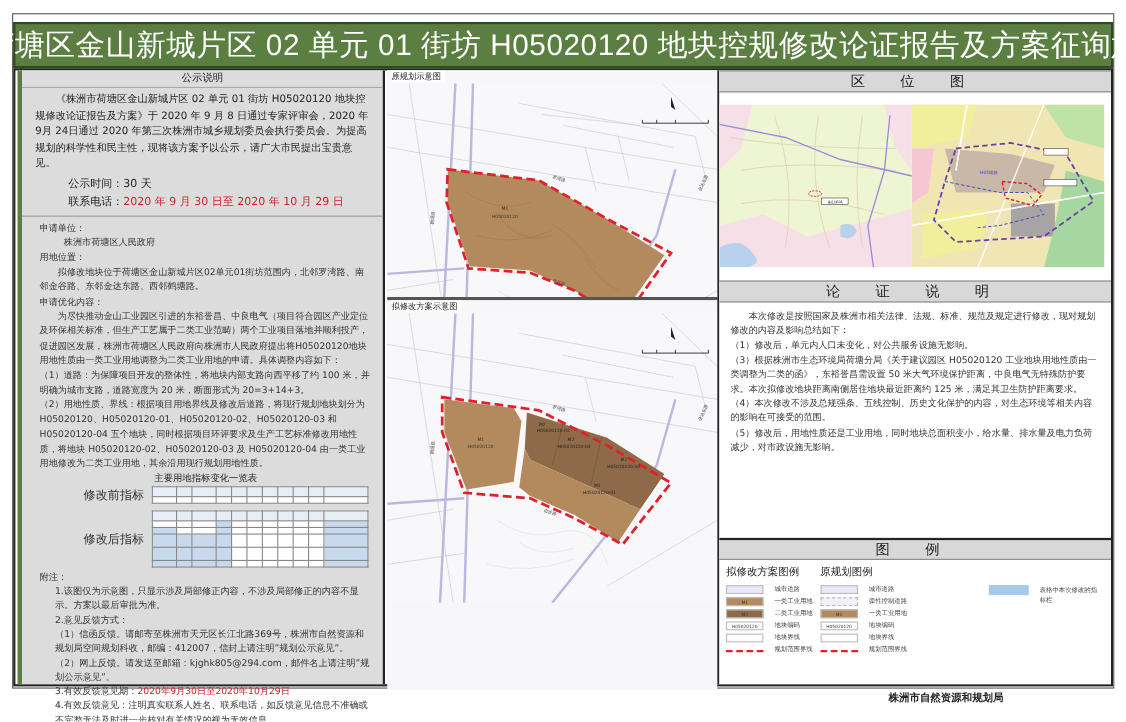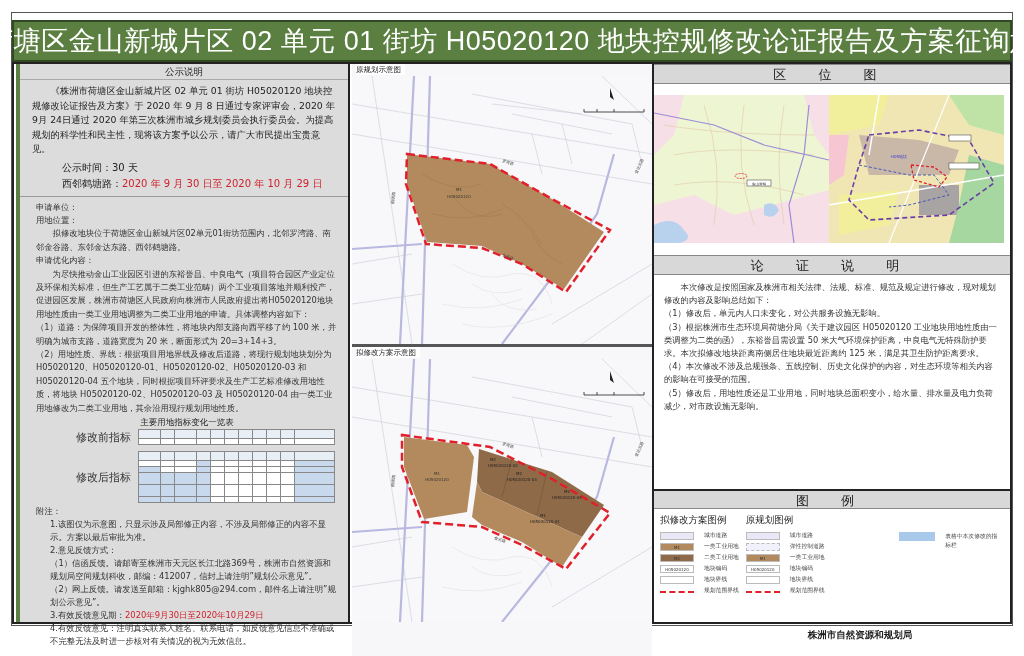--- a/index.html
+++ b/index.html
@@ -76,26 +76,27 @@
 <div class="title-bar">
   <h1>株洲市荷塘区金山新城片区 02 单元 01 街坊 H05020120 地块控规修改论证报告及方案征询意见公示</h1>
 </div>
 
 <div class="left">
   <div class="sec-head">公示说明</div>
   <div class="intro">
     <p class="body">《株洲市荷塘区金山新城片区 02 单元 01 街坊 H05020120 地块控规修改论证报告及方案》于 2020 年 9 月 8 日通过专家评审会，2020 年9月 24日通过 2020 年第三次株洲市城乡规划委员会执行委员会。为提高规划的科学性和民主性，现将该方案予以公示，请广大市民提出宝贵意见。</p>
     <div class="period">
       <p><span>公示时间：</span><span>30 天</span></p>
-      <p><span>西邻鹤塘路：</span><span class="red">2020 年 9 月 30 日至 2020 年 10 月 29 日</span></p>
+      <p><span>联系电话：</span><span class="red">2020 年 9 月 30 日至 2020 年 10 月 29 日</span></p>
     </div>
   </div>
   <div class="divider"></div>
   <div class="detail">
     <p>申请单位：</p>
+    <p class="ind">株洲市荷塘区人民政府</p>
     <p>用地位置：</p>
     <p class="ti">拟修改地块位于荷塘区金山新城片区02单元01街坊范围内，北邻罗湾路、南邻金谷路、东邻金达东路、西邻鹤塘路。</p>
     <p>申请优化内容：</p>
     <p class="ti">为尽快推动金山工业园区引进的东裕誉昌、中良电气（项目符合园区产业定位及环保相关标准，但生产工艺属于二类工业范畴）两个工业项目落地并顺利投产，促进园区发展，株洲市荷塘区人民政府向株洲市人民政府提出将H05020120地块用地性质由一类工业用地调整为二类工业用地的申请。具体调整内容如下：</p>
     <p>（1）道路：为保障项目开发的整体性，将地块内部支路向西平移了约 100 米，并明确为城市支路，道路宽度为 20 米，断面形式为 20=3+14+3。</p>
     <p>（2）用地性质、界线：根据项目用地界线及修改后道路，将现行规划地块划分为 H05020120、H05020120-01、H05020120-02、H05020120-03 和 H05020120-04 五个地块，同时根据项目环评要求及生产工艺标准修改用地性质，将地块 H05020120-02、H05020120-03 及 H05020120-04 由一类工业用地修改为二类工业用地，其余沿用现行规划用地性质。</p>
     <div class="table-title">主要用地指标变化一览表</div>
     <div class="idx-row">
       <div class="idx-label">修改前指标</div>
       <table class="mini-table">
@@ -221,21 +222,21 @@
     <p class="ind">2.意见反馈方式：</p>
     <p class="ind">（1）信函反馈。请邮寄至株洲市天元区长江北路369号，株洲市自然资源和规划局空间规划科收，邮编：412007，信封上请注明”规划公示意见”。</p>
     <p class="ind">（2）网上反馈。请发送至邮箱：kjghk805@294.com，邮件名上请注明”规划公示意见”。</p>
     <p class="ind"><span>3.有效反馈意见期：</span><span class="red">2020年9月30日至2020年10月29日</span></p>
     <p class="ind">4.有效反馈意见：注明真实联系人姓名、联系电话，如反馈意见信息不准确或不完整无法及时进一步核对有关情况的视为无效信息。</p>
 
   </div>
 </div>
 
 <div class="mid">
-  <div class="map-panel" style="height:280px;">
+  <div class="map-panel" style="height:206px;">
     <div class="cap">原规划示意图</div>
     <svg width="300" height="280" viewBox="0 0 300 280">
       <rect x="0" y="12" width="300" height="268" fill="#f8f8fa"></rect>
       <g stroke="#c9c9d6" stroke-width="0.6" fill="none">
         <path d="M0 40 L300 90"></path>
           <path d="M0 70 L300 120"></path>
           <path d="M20 12 L60 280"></path>
           <path d="M250 12 L300 60"></path>
         <path d="M120 30 L280 60 L290 100"></path>
           <path d="M140 40 L230 50"></path>

